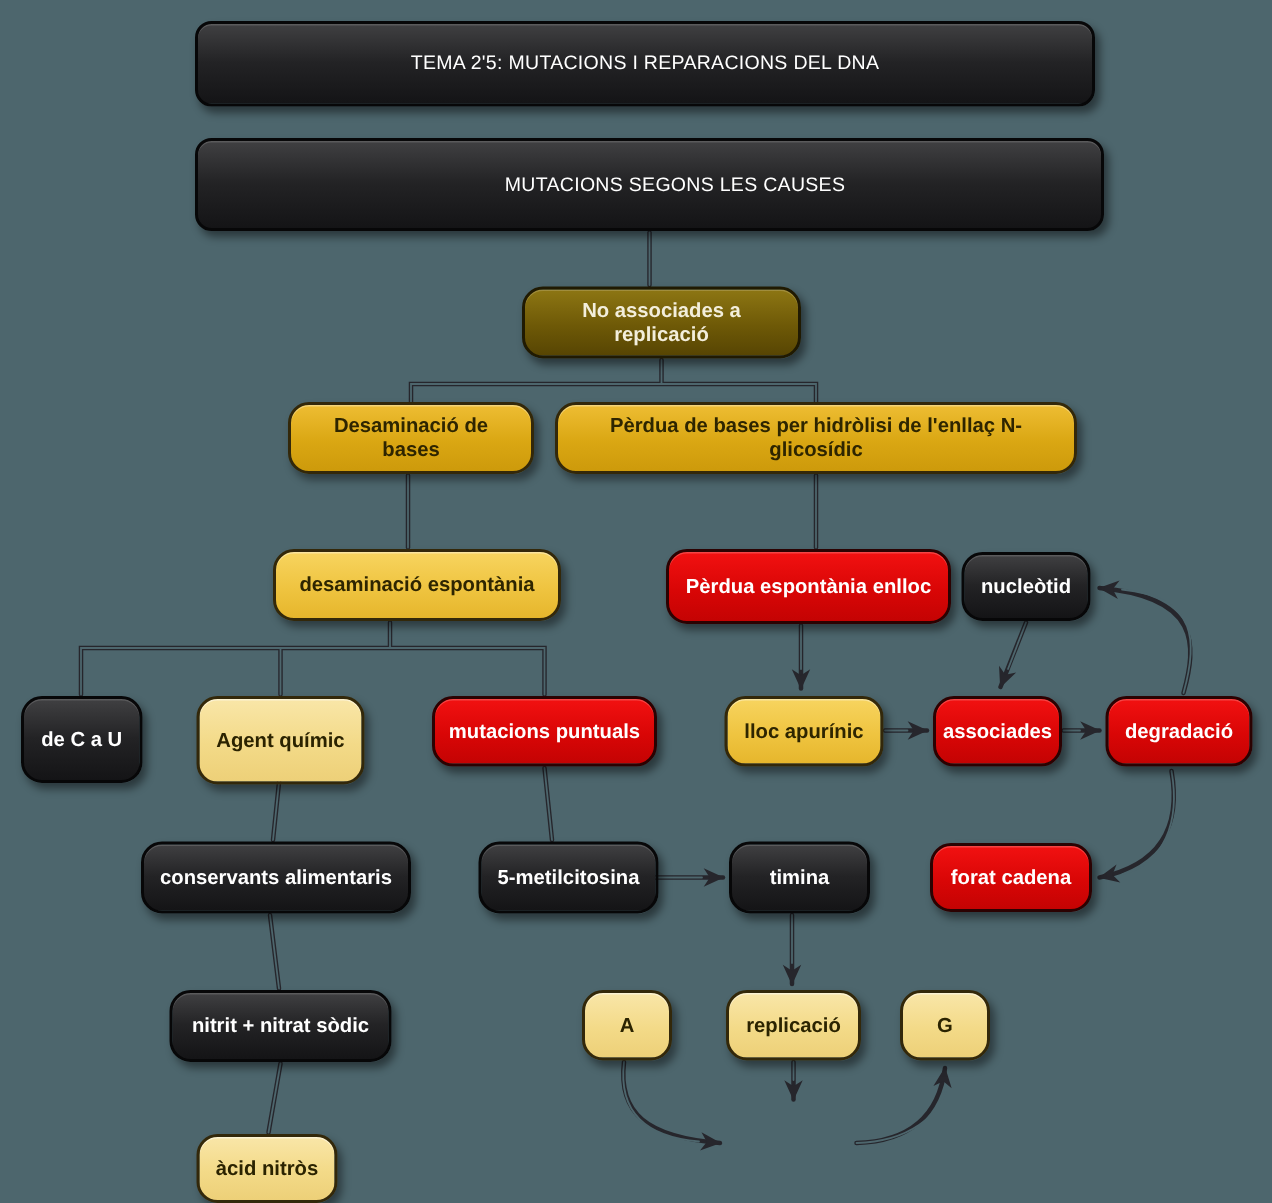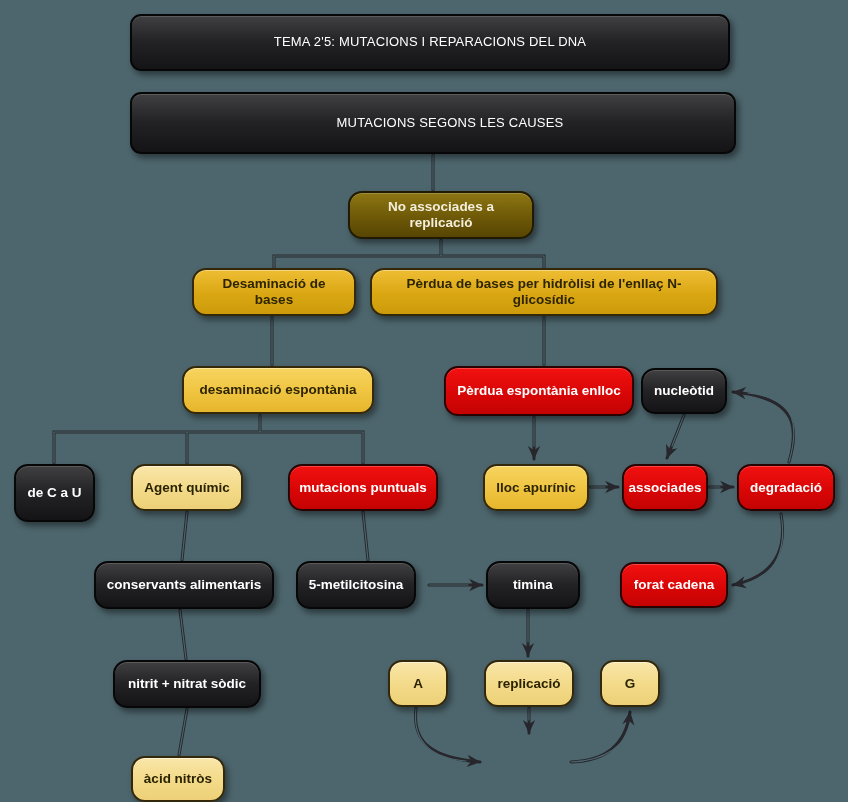--- a/index.html
+++ b/index.html
@@ -111,28 +111,28 @@
   <div class="node black titlebox" style="left:130px;top:92px;width:606px;height:62px;padding-left:43px;">MUTACIONS SEGONS LES CAUSES</div>
 
   <div class="node olive" style="left:348px;top:191px;width:186px;height:48px;">No associades a replicació</div>
   <div class="node gold" style="left:192px;top:268px;width:164px;height:48px;">Desaminació de bases</div>
   <div class="node gold" style="left:370px;top:268px;width:348px;height:48px;">Pèrdua de bases per hidròlisi de l'enllaç N-glicosídic</div>
   <div class="node yellow" style="left:172px;top:366px;width:192px;height:48px;margin-left:10px;">desaminació espontània</div>
   <div class="node red" style="left:444px;top:366px;width:190px;height:50px;">Pèrdua espontània enlloc</div>
   <div class="node black" style="left:641px;top:368px;width:86px;height:46px;">nucleòtid</div>
 
   <div class="node black" style="left:14px;top:464px;width:81px;height:58px;font-weight:700;">de C a U</div>
-  <div class="node pale" style="left:131px;top:464px;width:112px;height:47px;">Agent químic</div>
+  <div class="node pale" style="left:131px;top:464px;width:112px;height:59px;">Agent químic</div>
   <div class="node red" style="left:288px;top:464px;width:150px;height:47px;">mutacions puntuals</div>
   <div class="node yellow" style="left:483px;top:464px;width:106px;height:47px;">lloc apurínic</div>
   <div class="node red" style="left:622px;top:464px;width:86px;height:47px;">associades</div>
   <div class="node red" style="left:737px;top:464px;width:98px;height:47px;">degradació</div>
 
   <div class="node black" style="left:94px;top:561px;width:180px;height:48px;">conservants alimentaris</div>
-  <div class="node black" style="left:296px;top:561px;width:120px;height:48px;">5-metilcitosina</div>
+  <div class="node black" style="left:319px;top:561px;width:120px;height:48px;">5-metilcitosina</div>
   <div class="node red" style="left:620px;top:562px;width:108px;height:46px;">forat cadena</div>
   <div class="node black" style="left:486px;top:561px;width:94px;height:48px;">timina</div>
 
   <div class="node black" style="left:113px;top:660px;width:148px;height:48px;">nitrit + nitrat sòdic</div>
   <div class="node pale" style="left:388px;top:660px;width:60px;height:47px;">A</div>
   <div class="node pale" style="left:484px;top:660px;width:90px;height:47px;">replicació</div>
   <div class="node pale" style="left:600px;top:660px;width:60px;height:47px;">G</div>
 
   <div class="node pale" style="left:131px;top:756px;width:94px;height:46px;">àcid nitròs</div>
 

